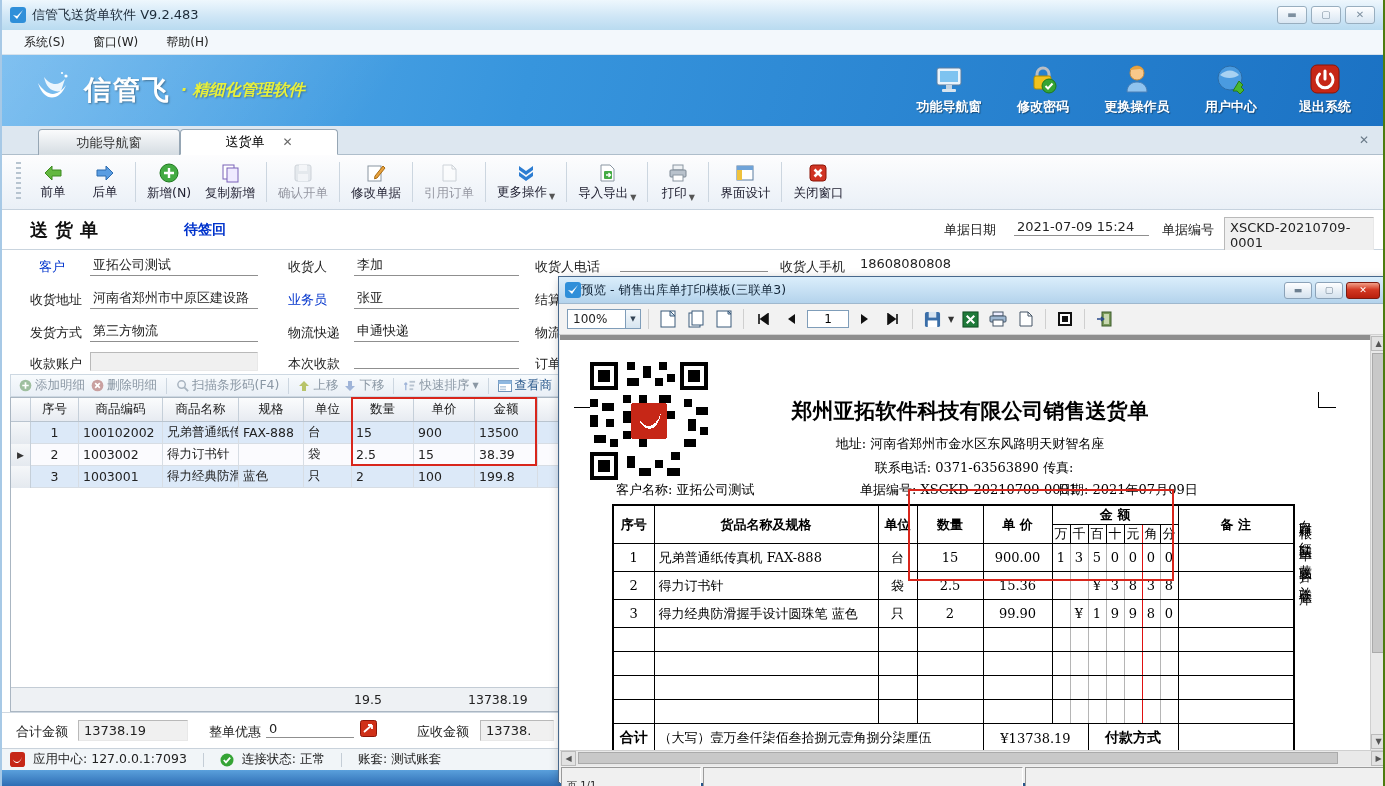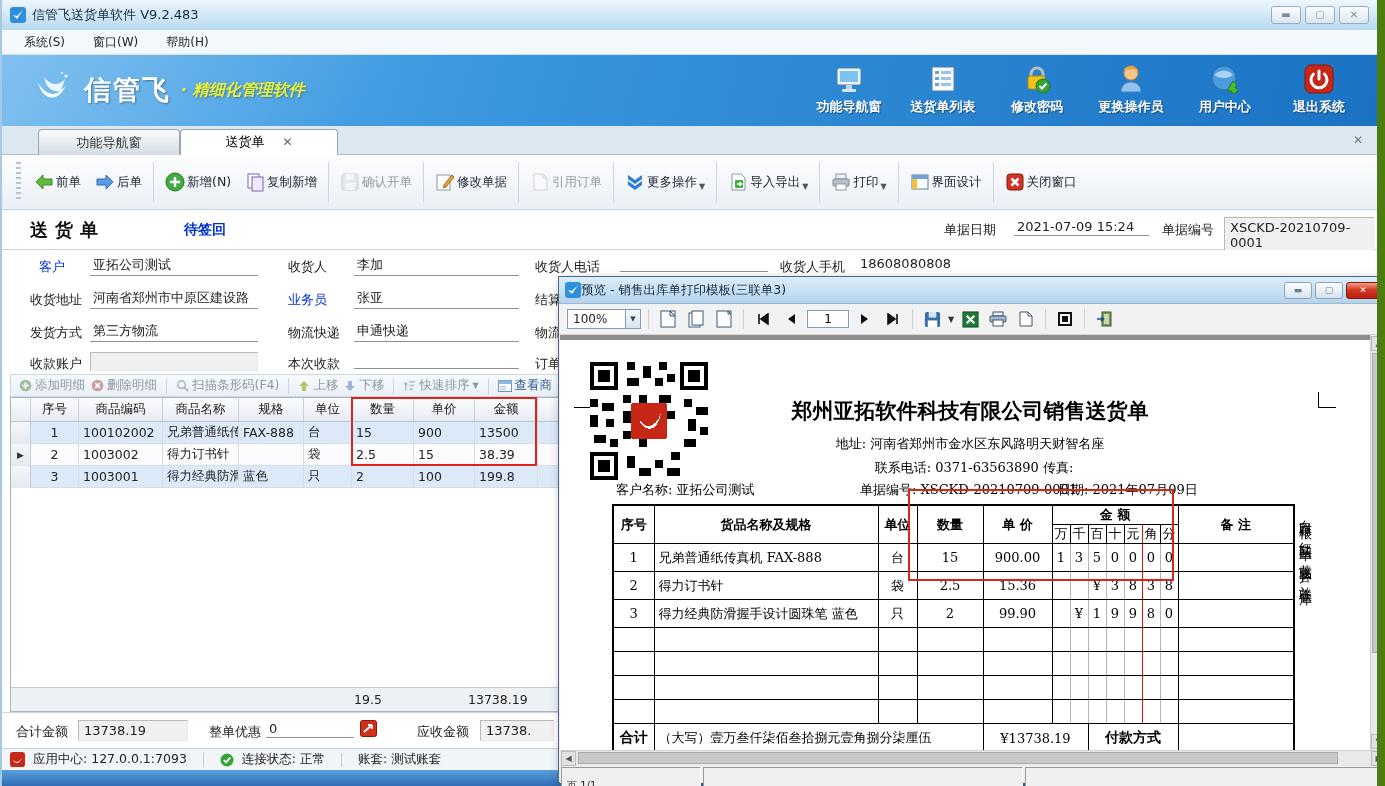--- a/index.html
+++ b/index.html
@@ -1,19 +1,19 @@
 <!DOCTYPE html>
 <html><head>
 <meta charset="utf-8">
 <style>
   * { margin:0; padding:0; box-sizing:border-box; }
   html,body { background:#9db8cf; }
   body { font-family:"DejaVu Sans","Liberation Sans",sans-serif; font-size:12px; color:#222; }
   #root { position:relative; width:1385px; height:786px; background:#fff; overflow:hidden;
-          border-left:2px solid #a7c9e6; border-right:8px solid #4d7c0f; }
+          border-left:2px solid #a7c9e6; border-right:2px solid #4d7c0f; }
 
   
   .titlebar { position:absolute; left:0; top:0; width:100%; height:30px;
     background:linear-gradient(#eef7fd,#cfe6f6 55%,#b9dbf0); display:flex; align-items:center; padding:0 8px; }
   .titlebar .ttl { margin-left:6px; font-size:13px; color:#1c2a38; }
   .winbtns { margin-left:auto; display:flex; gap:4px; }
   .winbtn { width:30px; height:18px; border:1px solid #98aebf; border-radius:3px;
     background:linear-gradient(#fdfeff,#d8e6f2); display:flex; align-items:center; justify-content:center;
     color:#7d8f9f; font-size:10px; line-height:1; }
   .menubar { position:absolute; left:0; top:30px; width:100%; height:25px; background:#f3f8fc;
@@ -34,21 +34,21 @@
   .tabbar { position:absolute; left:0; top:126px; width:100%; height:29px; background:#dde7f0; border-bottom:1px solid #aebecb; }
   .tab { position:absolute; top:3px; height:26px; display:flex; align-items:center; justify-content:center;
     border:1px solid #96a6b4; border-bottom:none; border-radius:4px 4px 0 0; font-size:13px; }
   .tab.inactive { left:36px; width:142px; background:linear-gradient(#fafbfc,#d5dce2); color:#333; }
   .tab.active { left:178px; width:158px; background:#fff; color:#000; border-bottom:1px solid #fff; }
   .tab .tclose { margin-left:18px; color:#666; font-size:12px; }
   .tabbar-x { position:absolute; right:14px; top:7px; color:#6a7a88; font-size:12px; }
 
   .toolbar { position:absolute; left:0; top:155px; width:100%; height:55px;
     background:linear-gradient(#fdfdfe,#eaf0f7); border-bottom:1px solid #c6d2de; display:flex; align-items:center; padding-left:14px; }
-  .tbtn { display:flex; flex-direction:row; align-items:center; justify-content:center; gap:2px;
+  .tbtn { display:flex; flex-direction:column; align-items:center; justify-content:center; gap:2px;
     min-width:52px; padding:3px 7px; border-radius:3px; color:#223; font-size:12.5px; white-space:nowrap; }
   .tbtn.disabled { opacity:.45; }
   .tbtn .caret { font-size:8px; color:#555; }
   .tsep { width:1px; height:40px; background:#ccd6e0; margin:0 4px; }
   .tgrip { width:5px; height:40px; margin-right:6px;
     background:repeating-linear-gradient(#b7c4d0 0 2px,transparent 2px 5px); }
   .tbtn-row { display:flex; align-items:flex-end; gap:2px; }
 
   .docheader { position:absolute; left:0; top:210px; width:100%; height:40px; border-bottom:1px solid #c9d4de; background:#fff; }
   .doc-title { position:absolute; left:28px; top:8px; font-size:18px; font-weight:bold; letter-spacing:7px; color:#111; }
@@ -173,32 +173,20 @@
     </div>
     <div class="bactions">
       <div class="baction">
         <svg width="32" height="32" viewBox="0 0 32 32">
             <rect x="4" y="5" width="24" height="17" rx="2" fill="#eaf4fc" stroke="#5a7da0"></rect>
             <rect x="7" y="8" width="18" height="11" fill="#7ec3f0"></rect>
             <rect x="13" y="22" width="6" height="4" fill="#c3d4e3"></rect>
             <rect x="9" y="26" width="14" height="3" rx="1" fill="#d8e4ee"></rect>
           </svg>
         <span class="blabel">功能导航窗</span>
-      </div>
-      <div class="baction">
-        <svg width="32" height="32" viewBox="0 0 32 32">
-            <rect x="5" y="4" width="22" height="24" rx="1" fill="#f7fbff" stroke="#5a7da0"></rect>
-            <rect x="8" y="8" width="4" height="3" fill="#6f9fd8"></rect>
-            <rect x="14" y="8" width="10" height="3" fill="#9fc3e8"></rect>
-            <rect x="8" y="14" width="4" height="3" fill="#6f9fd8"></rect>
-            <rect x="14" y="14" width="10" height="3" fill="#9fc3e8"></rect>
-            <rect x="8" y="20" width="4" height="3" fill="#6f9fd8"></rect>
-            <rect x="14" y="20" width="10" height="3" fill="#9fc3e8"></rect>
-          </svg>
-        <span class="blabel">送货单列表</span>
       </div>
       <div class="baction">
         <svg width="32" height="32" viewBox="0 0 32 32">
             <path d="M10 15 v-4 a6 6 0 0 1 12 0 v4" fill="none" stroke="#b9bec4" stroke-width="3"></path>
             <rect x="7" y="13" width="17" height="13" rx="2" fill="#f2c21c" stroke="#b08c00"></rect>
             <circle cx="22" cy="23" r="7" fill="#35a435" stroke="#1d7a1d"></circle>
             <path d="M18.5 23 l2.5 2.5 l4.5 -5" stroke="#fff" stroke-width="2" fill="none"></path>
           </svg>
         <span class="blabel">修改密码</span>
       </div>

